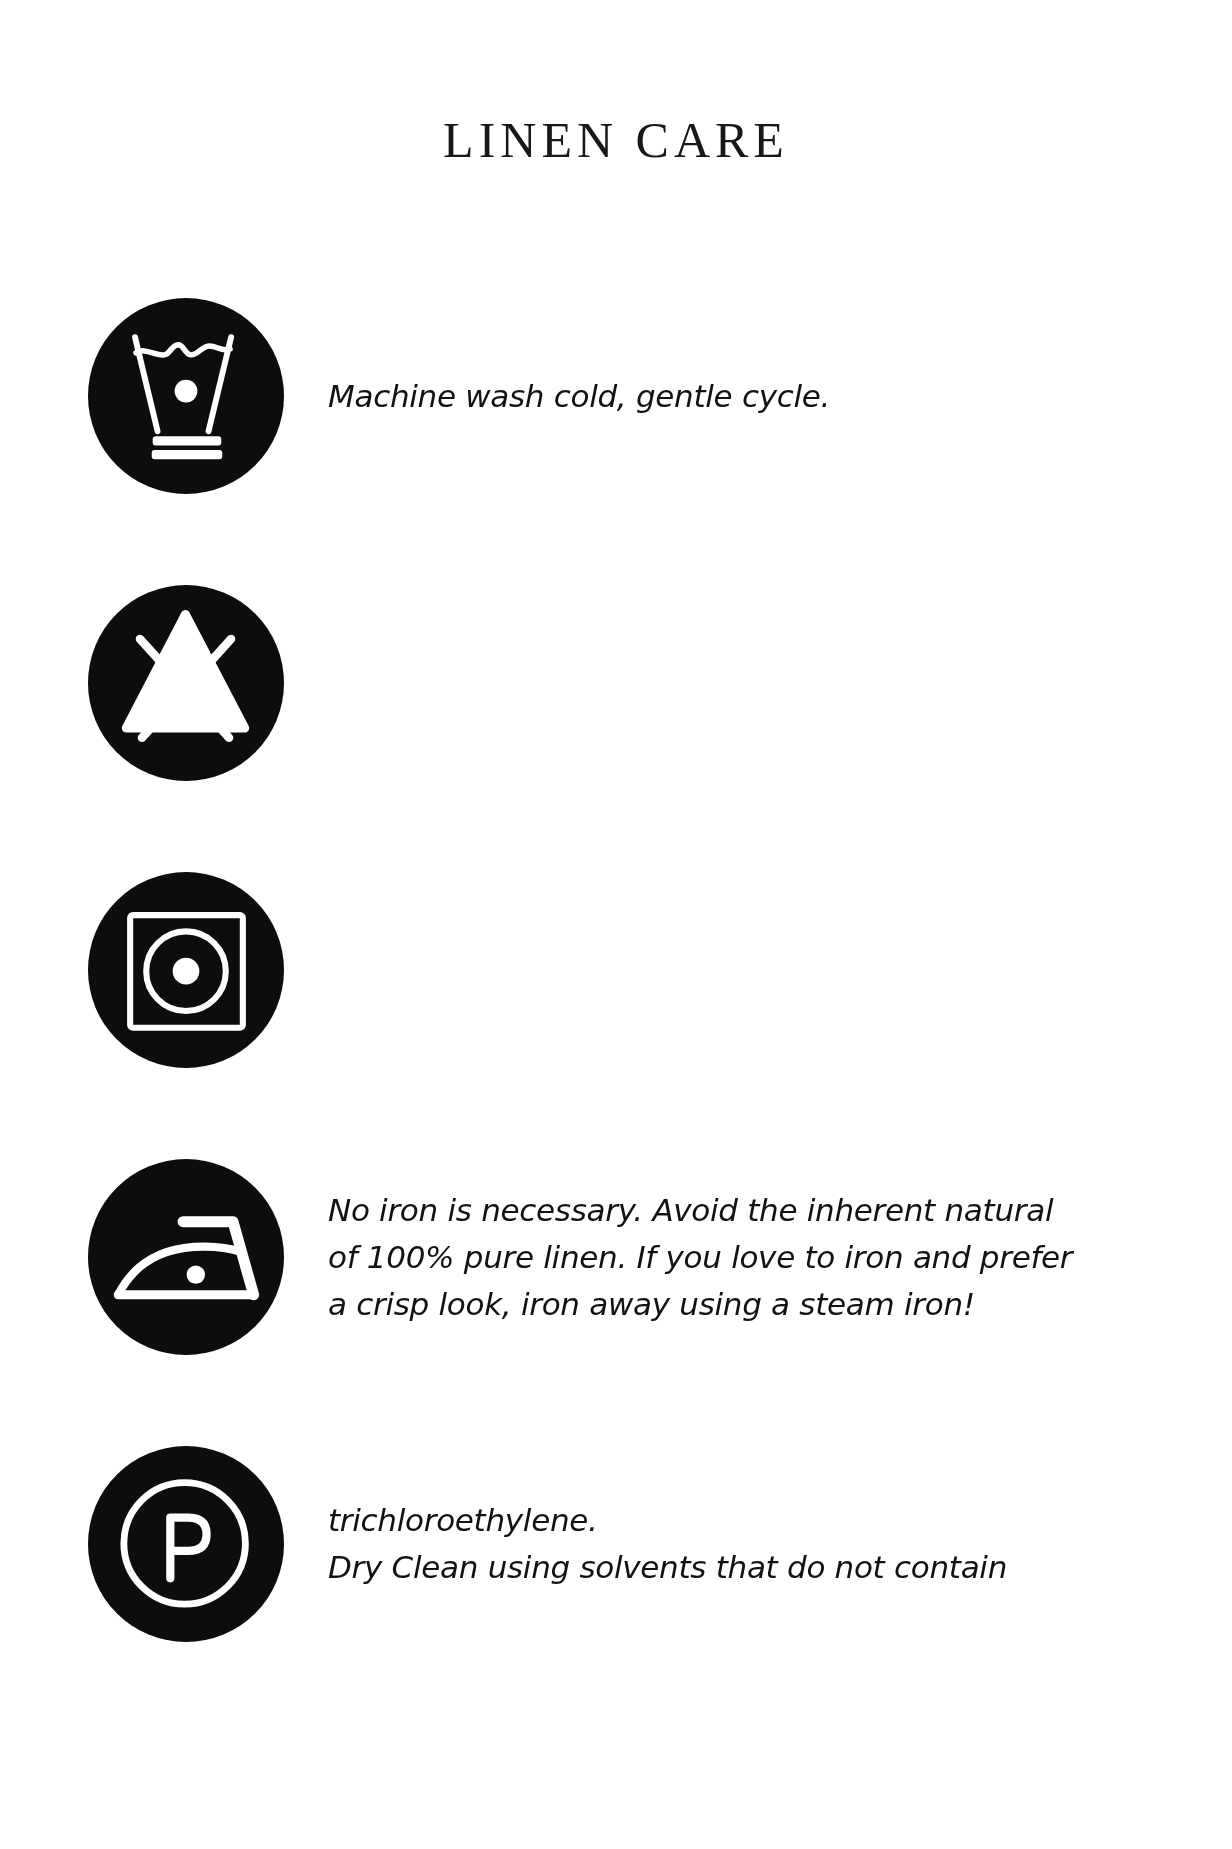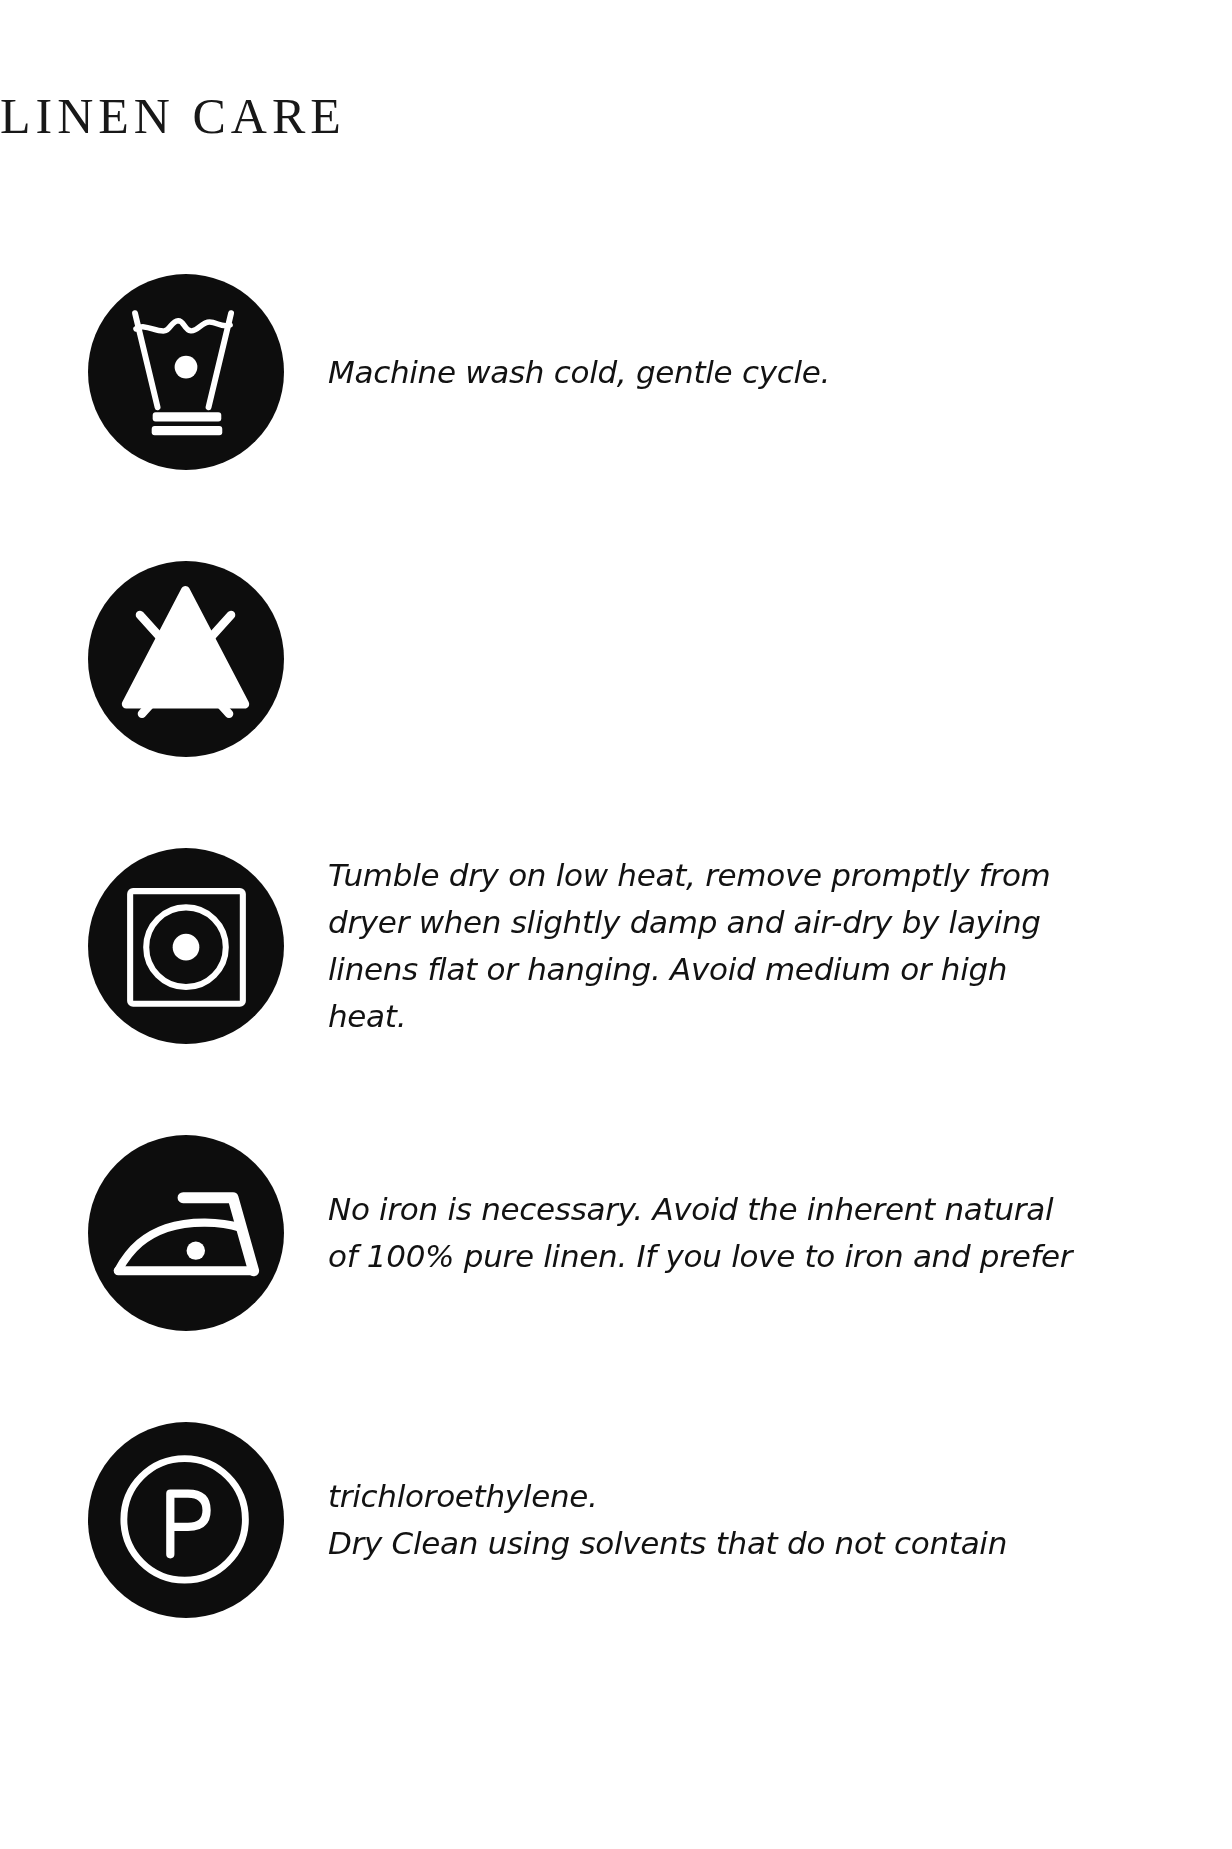--- a/index.html
+++ b/index.html
@@ -1,22 +1,22 @@
 <!DOCTYPE html>
 <html><head>
 <meta charset="utf-8">
 <style>
   html,body{margin:0;padding:0;}
   body{
     width:1232px;height:1849px;background:#ffffff;overflow:hidden;
     font-family:"DejaVu Sans",sans-serif;color:#141414;
   }
   .page-title{
-    margin:0;padding-top:88px;height:56px;line-height:56px;
-    text-align:left;
+    margin:0;padding-top:112px;height:56px;line-height:56px;
+    text-align:center;
     font-family:"Liberation Serif","DejaVu Serif",serif;
     font-weight:400;font-size:50px;letter-spacing:0.10em;
     color:#181818;
   }
   .care-list{margin-top:130px;}
   .row{
     display:flex;align-items:center;
     margin:0 40px 91px 88px;height:196px;
   }
   .icon-wrap{flex:0 0 196px;width:196px;height:196px;display:block;}
@@ -71,43 +71,38 @@
     <span class="icon-wrap">
       <svg viewBox="0 0 100 100" xmlns="http://www.w3.org/2000/svg">
         <circle cx="50" cy="50" r="50" fill="#0d0d0d"></circle>
         <g stroke="#ffffff" stroke-width="3.1" fill="none">
           <rect x="21.5" y="22" width="57.5" height="57.5" rx="1.5"></rect>
           <circle cx="50" cy="50.6" r="20.3"></circle>
         </g>
         <circle cx="50" cy="50.6" r="6.8" fill="#ffffff"></circle>
       </svg>
     </span>
-    <div class="text">
-      <div class="line">Tumble dry on low heat, remove promptly from</div>
-      <div class="line">dryer when slightly damp and air-dry by laying</div>
-      <div class="line">linens flat or hanging. Avoid medium or high</div>
-      <div class="line">heat.</div>
-    </div>
   </div>
 
   <div class="row">
     <span class="icon-wrap">
       <svg viewBox="0 0 100 100" xmlns="http://www.w3.org/2000/svg">
         <circle cx="50" cy="50" r="50" fill="#0d0d0d"></circle>
         <g stroke="#ffffff" fill="none" stroke-linecap="round" stroke-linejoin="round">
           <path stroke-width="5.6" d="M48.5,32 L74,32 L84.5,69.3"></path>
           <path stroke-width="4.6" d="M15.4,69.3 L84.5,69.3"></path>
           <path stroke-width="4.2" d="M15.4,69.1 C22,57 30,51 40,47.5 C52,43.5 68,44 77.6,47.3"></path>
         </g>
         <circle cx="55" cy="59" r="4.7" fill="#ffffff"></circle>
       </svg>
     </span>
     <div class="text">
       <div class="line">No iron is necessary. Avoid the inherent natural</div>
       <div class="line">of 100% pure linen. If you love to iron and prefer</div>
+      <div class="line">a crisp look, iron away using a steam iron!</div>
     </div>
   </div>
 
   <div class="row">
     <span class="icon-wrap">
       <svg viewBox="0 0 100 100" xmlns="http://www.w3.org/2000/svg">
         <circle cx="50" cy="50" r="50" fill="#0d0d0d"></circle>
         <circle cx="49.3" cy="49.7" r="31" fill="none" stroke="#ffffff" stroke-width="3.5"></circle>
         <path d="M42,67.5 L42,36.5 L51,36.5 Q60.5,36.5 60.5,45 Q60.5,53.5 51,53.5 L42,53.5" fill="none" stroke="#ffffff" stroke-width="4.2" stroke-linecap="round" stroke-linejoin="round"></path>
       </svg>

